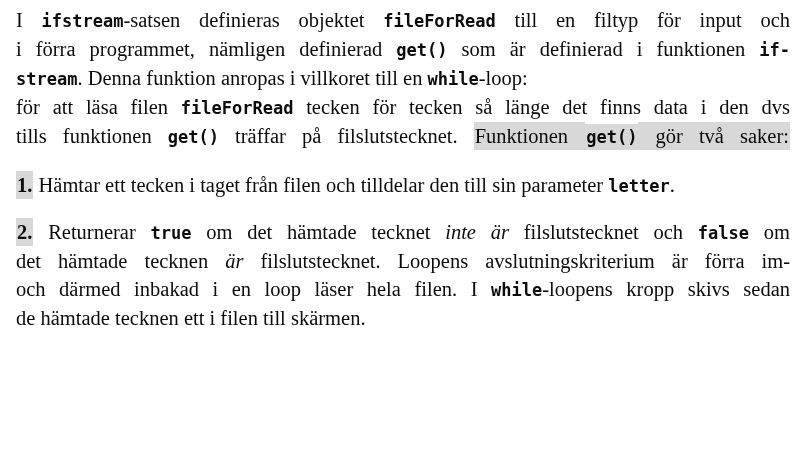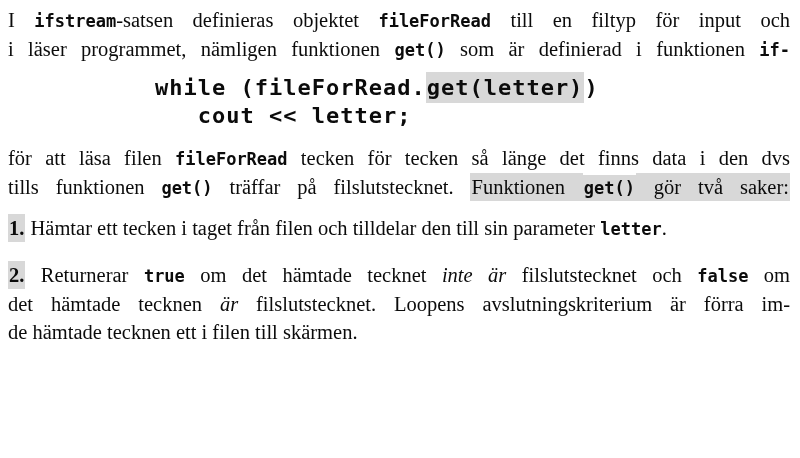--- a/index.html
+++ b/index.html
@@ -4,21 +4,21 @@
 <style>
   html,body{margin:0;padding:0;}
   body{
     width:800px;height:458px;overflow:hidden;
     background:#ffffff;
     font-family:"Liberation Serif", serif;
   }
   .page{
     box-sizing:border-box;
     width:800px;height:458px;
-    padding:6px 10px 0 8px;
+    padding:6px 10px 0 16px;
     font-size:20.5px;
     color:#0b0b0b;
   }
   .block{margin:0;}
   .line{line-height:28px;}
   .line.justify{text-align:justify;text-align-last:justify;}
   .seg{white-space:pre-wrap;}
   .seg.code{
     font-family:"DejaVu Sans Mono", monospace;
     font-weight:bold;
@@ -28,40 +28,38 @@
   .seg.italic{font-style:italic;margin-top:24px;}
   .seg.bold{font-weight:bold;}
   .seg.hl{padding:3px 1px;}
   
   .block.code{margin-left:147px;}
   .block.code .line{white-space:pre;line-height:28px;}
   .block.code .seg.code{font-size:22px;letter-spacing:1px;}
   
   .block.code{margin-top:10px;}
   .block.code + .block.para{margin-top:14px;}
-  .block.para + .block.item{margin-top:12px;}
+  .block.para + .block.item{margin-top:20px;}
   .block.item + .block.item{margin-top:18px;}
 </style>
 </head>
 <body style="background: rgb(255, 255, 255);">
 
 <div class="page" style="color: rgb(11, 11, 11);">
     <div class="block para">
       <div class="line justify"><span class="seg normal">I </span><span class="seg code">ifstream</span><span class="seg normal">-satsen definieras objektet </span><span class="seg code">fileForRead</span><span class="seg normal"> till en filtyp för input och</span></div>
-      <div class="line justify"><span class="seg normal">i läser programmet, nämligen funktionen </span><span class="seg code">get()</span><span class="seg normal"> som är definierad i funktionen </span><span class="seg code">if-</span></div>
-    </div>
-    <div class="block code">
-      <div class="line"><span class="seg code">while (fileForRead.</span><span class="seg code hl" style="background: rgb(216, 216, 216);">get(letter)</span><span class="seg code">)</span></div>
-      <div class="line"><span class="seg code">   cout &lt;&lt; letter;</span></div>
+      <div class="line justify"><span class="seg normal">i förra programmet, nämligen definierad </span><span class="seg code">get()</span><span class="seg normal"> som är definierad i funktionen </span><span class="seg code">if-</span></div>
+      <div class="line"><span class="seg code">stream</span><span class="seg normal">. Denna funktion anropas i villkoret till en </span><span class="seg code">while</span><span class="seg normal">-loop:</span></div>
     </div>
     <div class="block para">
       <div class="line justify"><span class="seg normal">för att läsa filen </span><span class="seg code">fileForRead</span><span class="seg normal"> tecken för tecken så länge det finns data i den dvs</span></div>
       <div class="line justify"><span class="seg normal">tills funktionen </span><span class="seg code">get()</span><span class="seg normal"> träffar på filslutstecknet. </span><span class="seg normal hl" style="background: rgb(216, 216, 216);">Funktionen </span><span class="seg code hl" style="background: rgb(216, 216, 216);">get()</span><span class="seg normal hl" style="background: rgb(216, 216, 216);"> gör två saker:</span></div>
     </div>
     <div class="block item">
       <div class="line"><span class="seg bold hl" style="background: rgb(216, 216, 216);">1.</span><span class="seg normal"> Hämtar ett tecken i taget från filen och tilldelar den till sin parameter </span><span class="seg code">letter</span><span class="seg normal">.</span></div>
     </div>
     <div class="block item">
       <div class="line justify"><span class="seg bold hl" style="background: rgb(216, 216, 216);">2.</span><span class="seg normal"> Returnerar </span><span class="seg code">true</span><span class="seg normal"> om det hämtade tecknet </span><span class="seg italic">inte är</span><span class="seg normal"> filslutstecknet och </span><span class="seg code">false</span><span class="seg normal"> om</span></div>
       <div class="line justify"><span class="seg normal">det hämtade tecknen </span><span class="seg italic">är</span><span class="seg normal"> filslutstecknet. Loopens avslutningskriterium är förra im-</span></div>
+      <div class="line justify"><span class="seg normal">och därmed inbakad i en loop läser hela filen. I </span><span class="seg code">while</span><span class="seg normal">-loopens kropp skivs sedan</span></div>
       <div class="line"><span class="seg normal">de hämtade tecknen ett i filen till skärmen.</span></div>
     </div>
   </div>
 
 </body></html>

